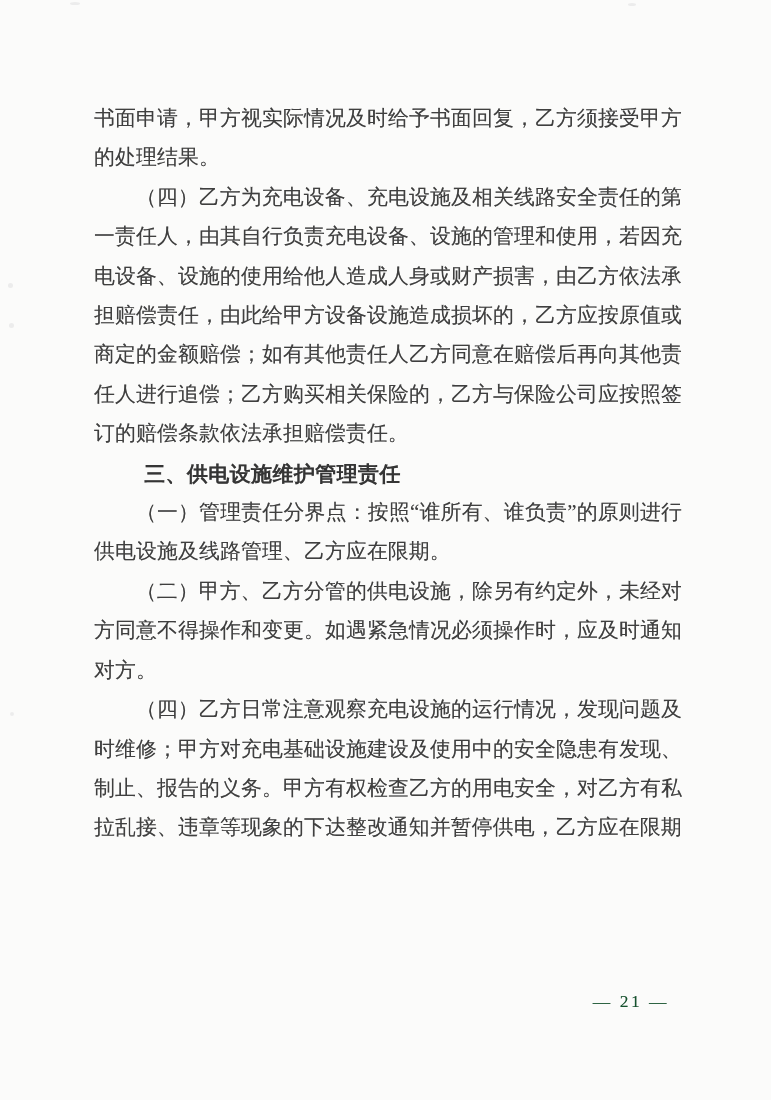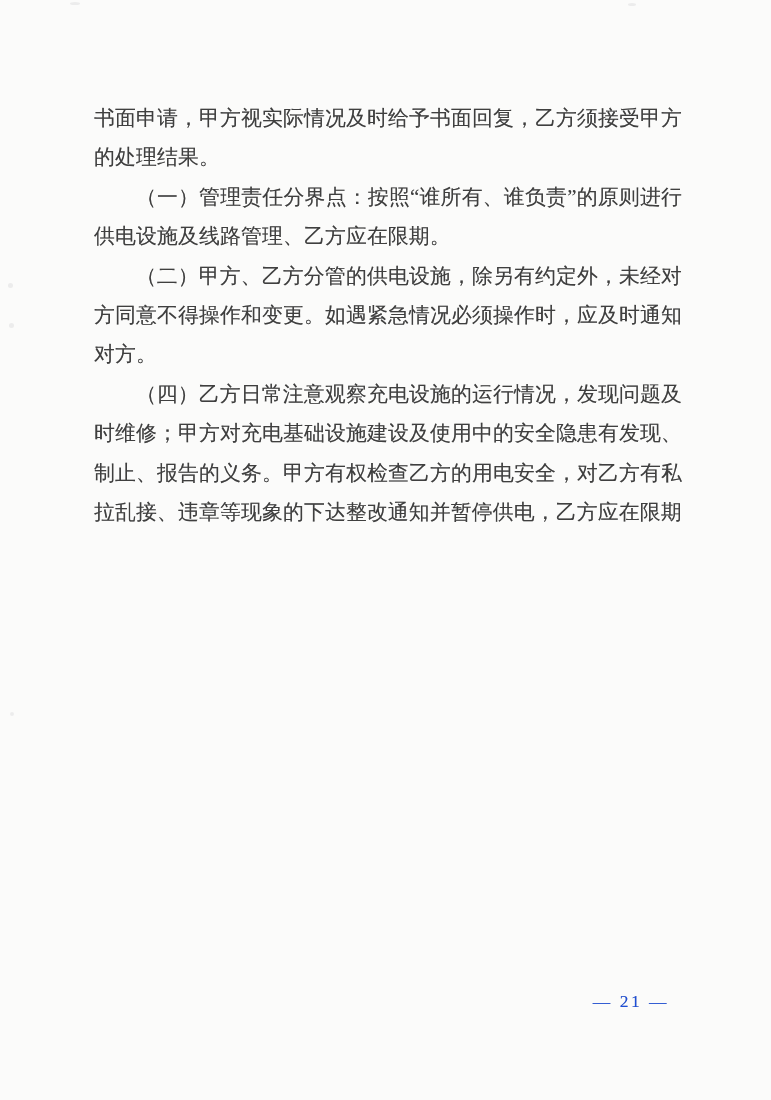--- a/index.html
+++ b/index.html
@@ -43,21 +43,21 @@
     font-weight: 700;
     color: #353535;
     text-indent: 2.4em;
     letter-spacing: 0.5px;
   }
   .footer {
     position: absolute;
     top: 991px;
     right: 102px;
     font-size: 17.5px;
-    color: #1d4ed8;
+    color: #14532d;
     letter-spacing: 2.5px;
     text-shadow: 0 0 0.4px rgba(70,70,70,0.4);
   }
   
   .speck {
     position: absolute;
     background: #ececec;
     border-radius: 50%;
   }
   .speck.s1 { left: 70px;  top: 2px;   width: 10px; height: 3px; }
@@ -72,20 +72,22 @@
 <div class="page">
 
   <span class="speck s1"></span>
   <span class="speck s2"></span>
   <span class="speck s3"></span>
   <span class="speck s4"></span>
   <span class="speck s5"></span>
 
   <div class="doc-text">
     <p class="para no-indent">书面申请，甲方视实际情况及时给予书面回复，乙方须接受甲方的处理结果。</p>
+    <p class="para">（四）乙方为充电设备、充电设施及相关线路安全责任的第一责任人，由其自行负责充电设备、设施的管理和使用，若因充电设备、设施的使用给他人造成人身或财产损害，由乙方依法承担赔偿责任，由此给甲方设备设施造成损坏的，乙方应按原值或商定的金额赔偿；如有其他责任人乙方同意在赔偿后再向其他责任人进行追偿；乙方购买相关保险的，乙方与保险公司应按照签订的赔偿条款依法承担赔偿责任。</p>
+    <p class="para heading">三、供电设施维护管理责任</p>
     <p class="para">（一）管理责任分界点：按照“谁所有、谁负责”的原则进行供电设施及线路管理、乙方应在限期。</p>
     <p class="para">（二）甲方、乙方分管的供电设施，除另有约定外，未经对方同意不得操作和变更。如遇紧急情况必须操作时，应及时通知对方。</p>
     <p class="para">（四）乙方日常注意观察充电设施的运行情况，发现问题及时维修；甲方对充电基础设施建设及使用中的安全隐患有发现、制止、报告的义务。甲方有权检查乙方的用电安全，对乙方有私拉乱接、违章等现象的下达整改通知并暂停供电，乙方应在限期</p>
   </div>
 
   <div class="footer">— 21 —</div>
 
 </div>
 
 </body></html>

